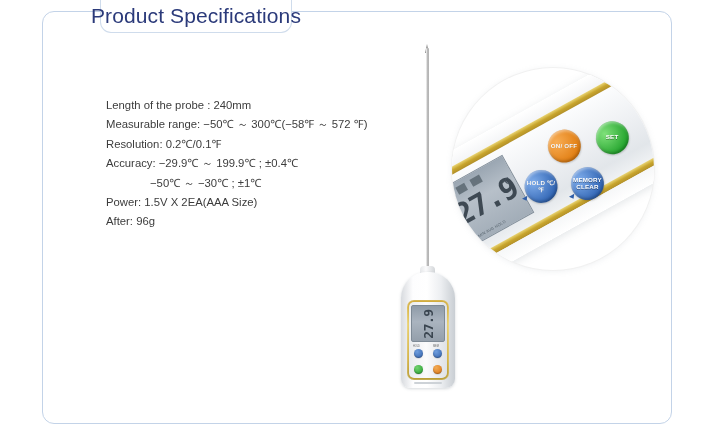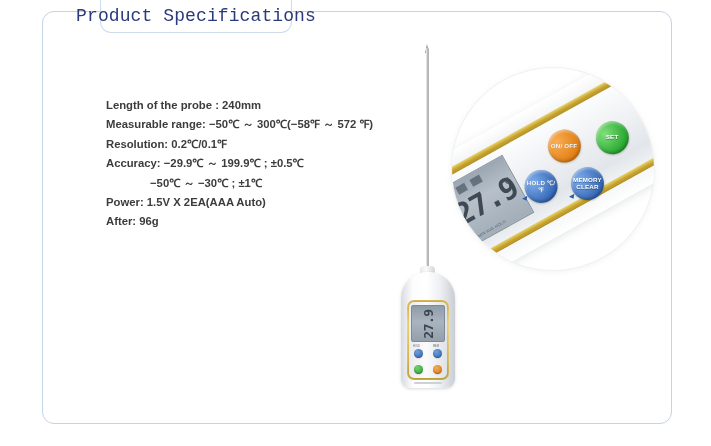--- a/index.html
+++ b/index.html
@@ -39,25 +39,24 @@
     box-sizing: border-box;
     border: 1px solid #cfdcec;
     border-top-color: transparent;
     border-radius: 0 0 11px 11px;
     background: #ffffff;
     display: flex;
     align-items: center;
     justify-content: center;
   }
   #title-text {
-    font-size: 18px;
+    font-size: 21px;
     letter-spacing: 0.1px;
     color: #2b3a7a;
     white-space: nowrap;
-    font-family: Liberation Mono, monospace;
   }
   
   #tab-mask {
     position: absolute;
     left: 101px;
     top: 9px;
     width: 190px;
     height: 4px;
     background: #ffffff;
   }
@@ -65,21 +64,20 @@
   
   #spec-block {
     position: absolute;
     left: 106px;
     top: 96px;
     width: 300px;
     font-size: 11.3px;
     color: #3c3c3c;
     line-height: 19.4px;
     white-space: nowrap;
-    font-weight: bold;
   }
   .spec-line { display: block; }
   .spec-line.indent { padding-left: 44px; }
 
   
   #device-wrap {
     position: absolute;
     left: 396px;
     top: 44px;
     width: 66px;
@@ -341,23 +339,23 @@
 <div id="tab-mask"></div>
 
 <div id="title-tab">
   <span id="title-text">Product Specifications</span>
 </div>
 
 <div id="spec-block">
     <span class="spec-line">Length of the probe : 240mm</span>
     <span class="spec-line">Measurable range: −50℃ ～ 300℃(−58℉ ～ 572 ℉)</span>
     <span class="spec-line">Resolution: 0.2℃/0.1℉</span>
-    <span class="spec-line">Accuracy:  −29.9℃ ～ 199.9℃ ; ±0.5℃</span>
+    <span class="spec-line">Accuracy:  −29.9℃ ～ 199.9℃ ; ±0.4℃</span>
     <span class="spec-line indent">−50℃ ～ −30℃ ; ±1℃</span>
-    <span class="spec-line">Power: 1.5V X 2EA(AAA Auto)</span>
+    <span class="spec-line">Power: 1.5V X 2EA(AAA Size)</span>
     <span class="spec-line">After: 96g</span>
   </div>
 
 <div id="device-wrap">
   <div id="probe-tip"></div>
   <div id="probe-needle"></div>
   <div id="probe-collar"></div>
 
   <div id="device-body"></div>
 

